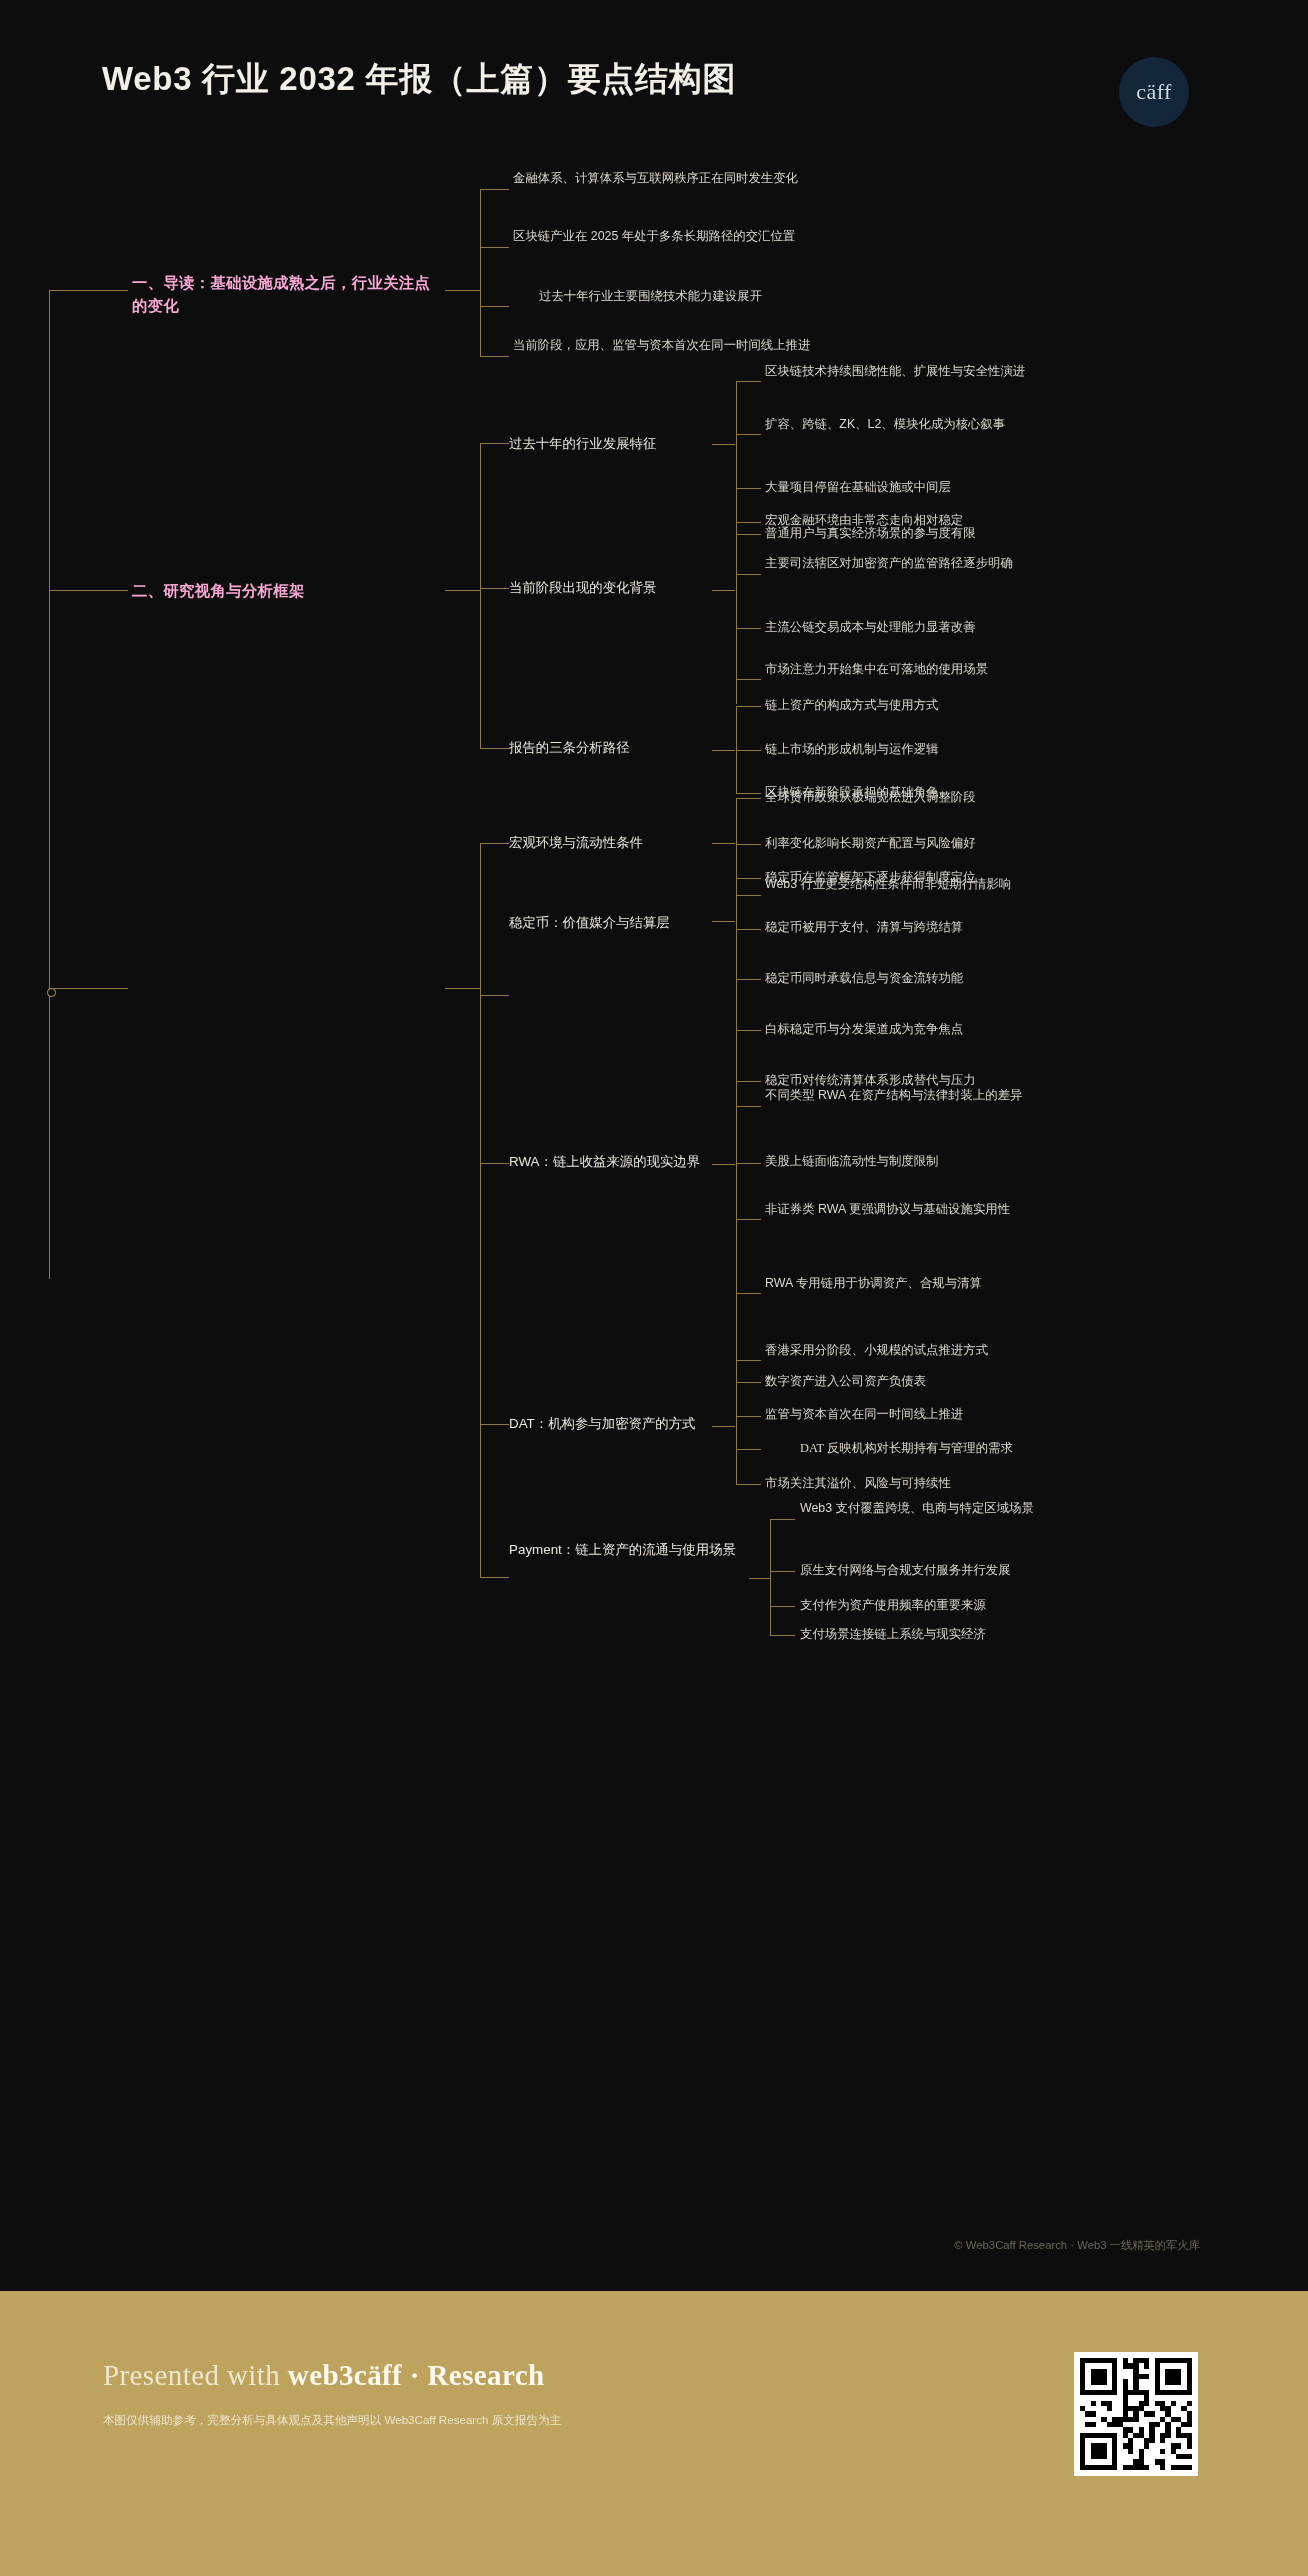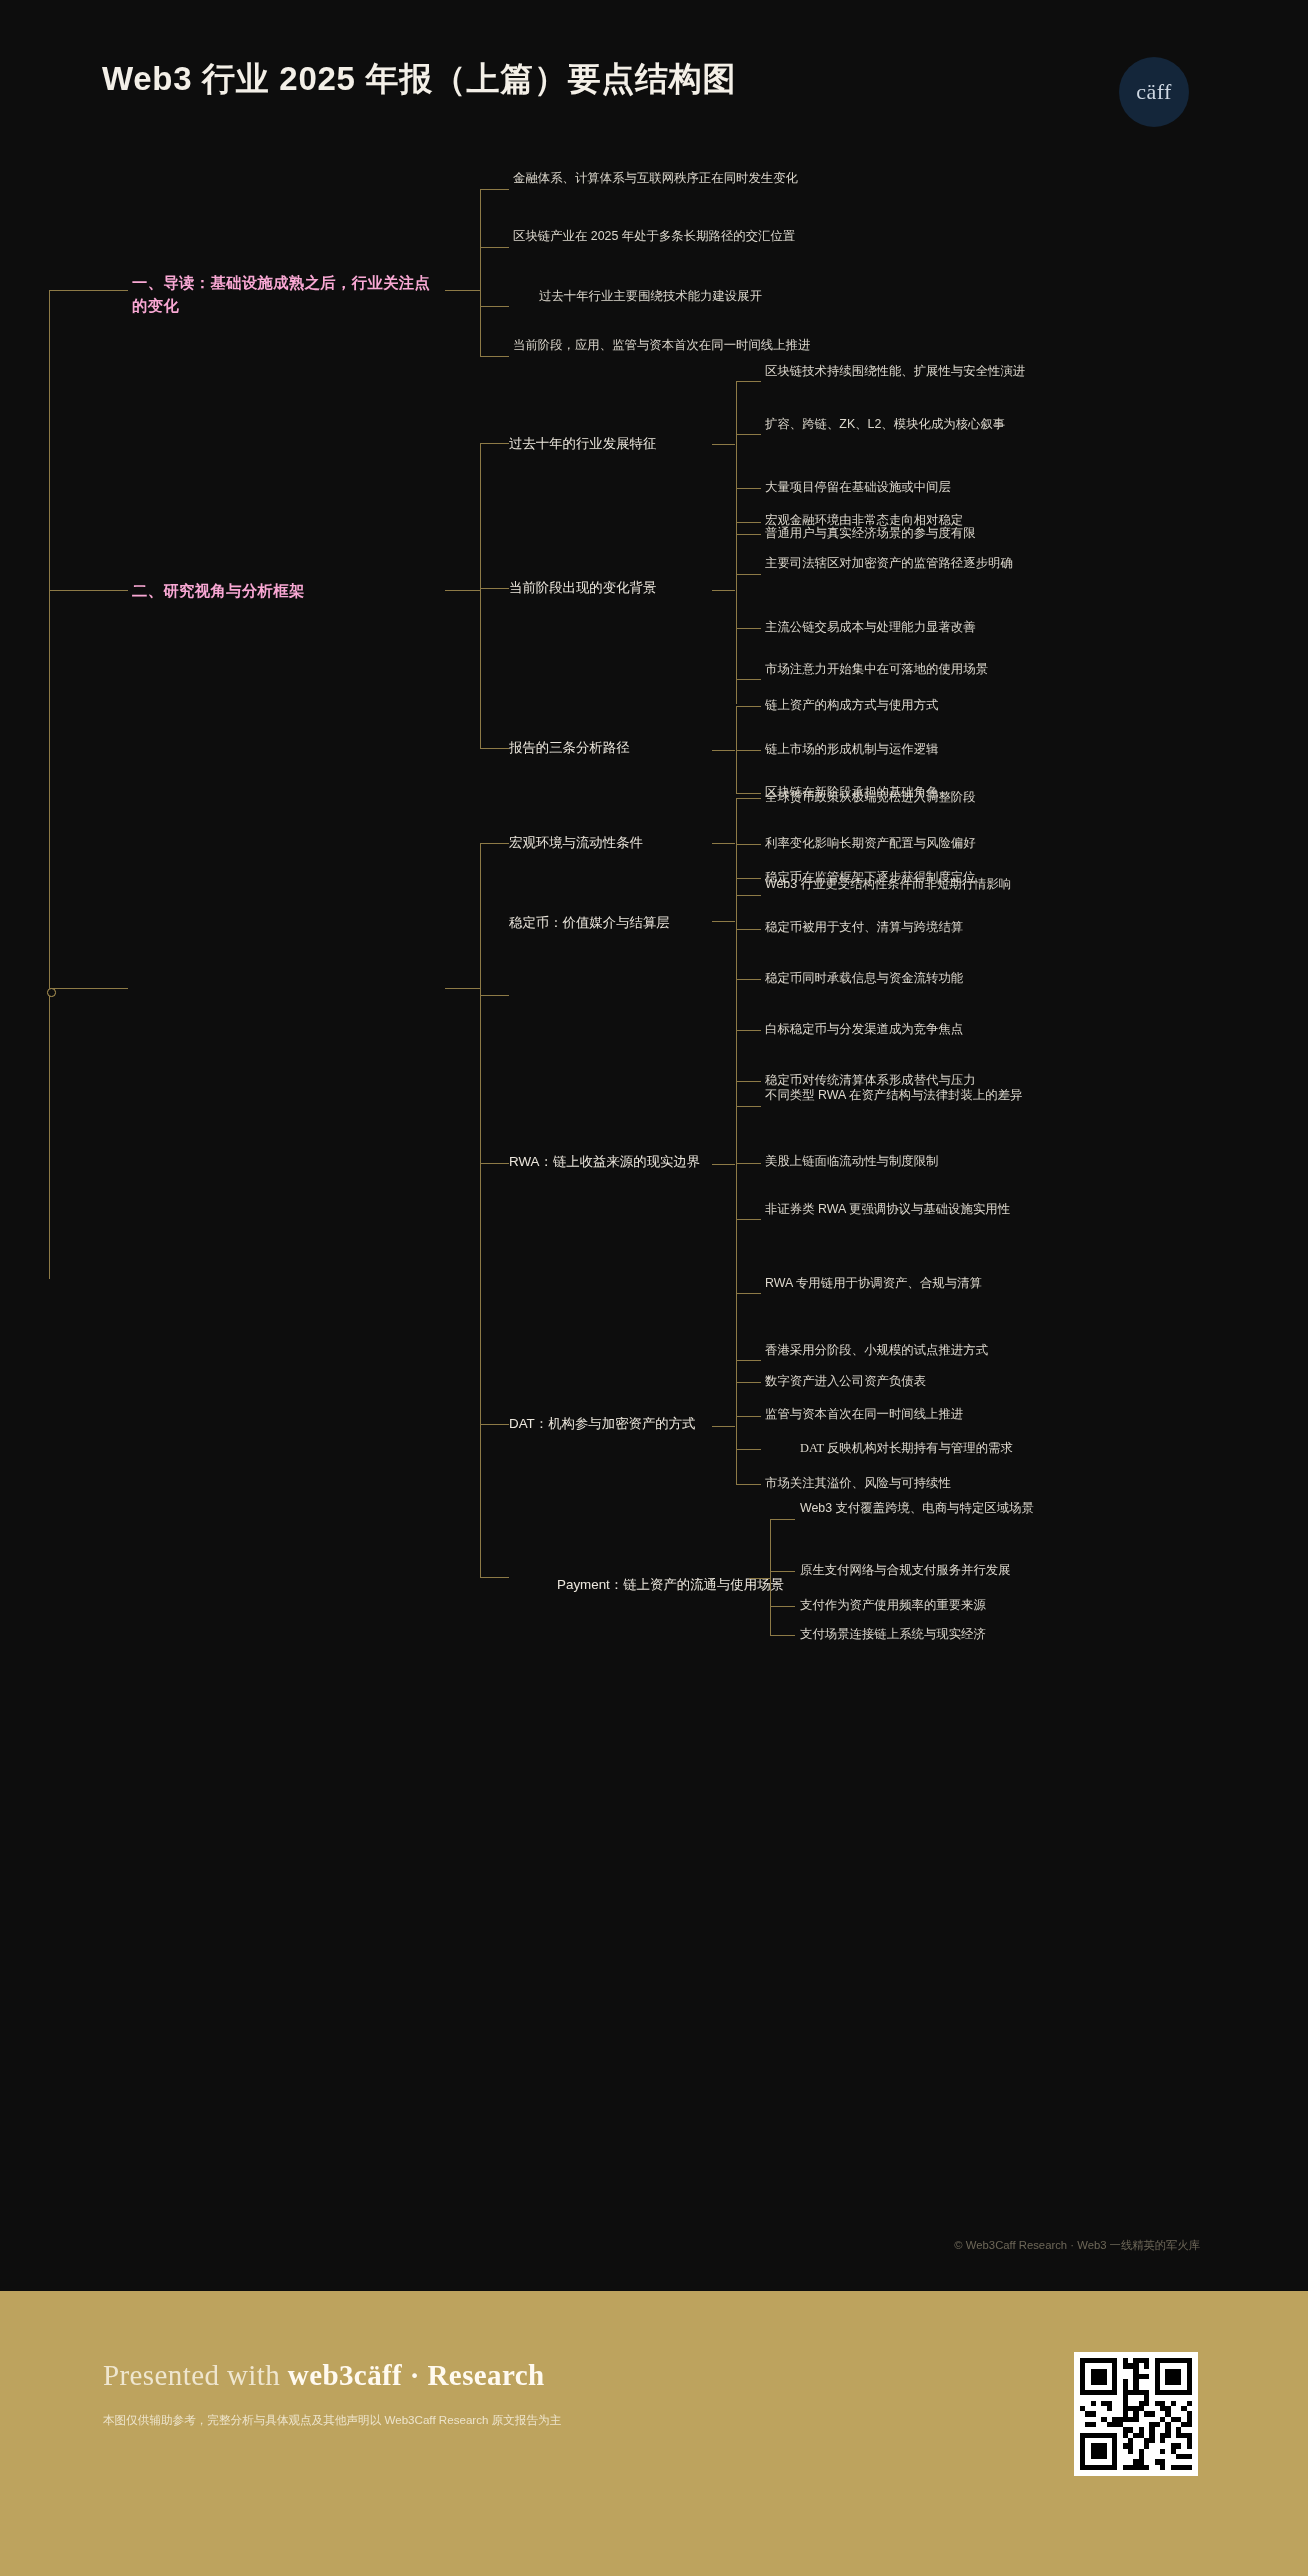--- a/index.html
+++ b/index.html
@@ -36,21 +36,21 @@
   .qr-grid{width:100%;height:100%;display:grid;grid-template-columns:repeat(21,1fr);grid-template-rows:repeat(21,1fr);}
   .qr-grid i{background:#fff;}
   .qr-grid i.on{background:#000;}
 </style>
 </head>
 <body>
 
 <div class="page">
 
   <div class="header">
-    <div class="title">Web3 行业 2025 年报（上篇）要点结构图</div>
+    <div class="title">Web3 行业 2032 年报（上篇）要点结构图</div>
     <div class="logo">
       <span>cäff</span>
     </div>
   </div>
 
   <div class="map">
 
     <div class="vline" style="left:49px;top:145px;height:989px;"></div>
     <div class="dot" style="left:47px;top:843px;"></div>
 
@@ -196,21 +196,21 @@
     <div class="hline" style="left:736px;top:1271px;width:25px;"></div>
     <div class="node lv3" style="left:765px;top:1260px;width:342px;">监管与资本首次在同一时间线上推进</div>
 
     <div class="hline" style="left:736px;top:1304px;width:25px;"></div>
     <div class="node lv3" style="left:800px;top:1294px;width:342px;font-family:Liberation Serif, serif;">DAT 反映机构对长期持有与管理的需求</div>
 
     <div class="hline" style="left:736px;top:1339px;width:25px;"></div>
     <div class="node lv3" style="left:765px;top:1329px;width:342px;">市场关注其溢价、风险与可持续性</div>
 
     <div class="hline" style="left:480px;top:1432px;width:29px;"></div>
-    <div class="node lv2" style="left:509px;top:1430px;width:240px;margin-left:48px;">Payment：链上资产的流通与使用场景</div>
+    <div class="node lv2" style="left:509px;top:1395px;width:240px;">Payment：链上资产的流通与使用场景</div>
     <div class="vline" style="left:770px;top:1374px;height:116px;"></div>
     <div class="hline" style="left:749px;top:1433px;width:22px;"></div>
 
     <div class="hline" style="left:770px;top:1374px;width:25px;"></div>
     <div class="node lv3" style="left:800px;top:1354px;width:342px;">Web3 支付覆盖跨境、电商与特定区域场景</div>
 
     <div class="hline" style="left:770px;top:1426px;width:25px;"></div>
     <div class="node lv3" style="left:800px;top:1416px;width:342px;">原生支付网络与合规支付服务并行发展</div>
 
     <div class="hline" style="left:770px;top:1461px;width:25px;"></div>

